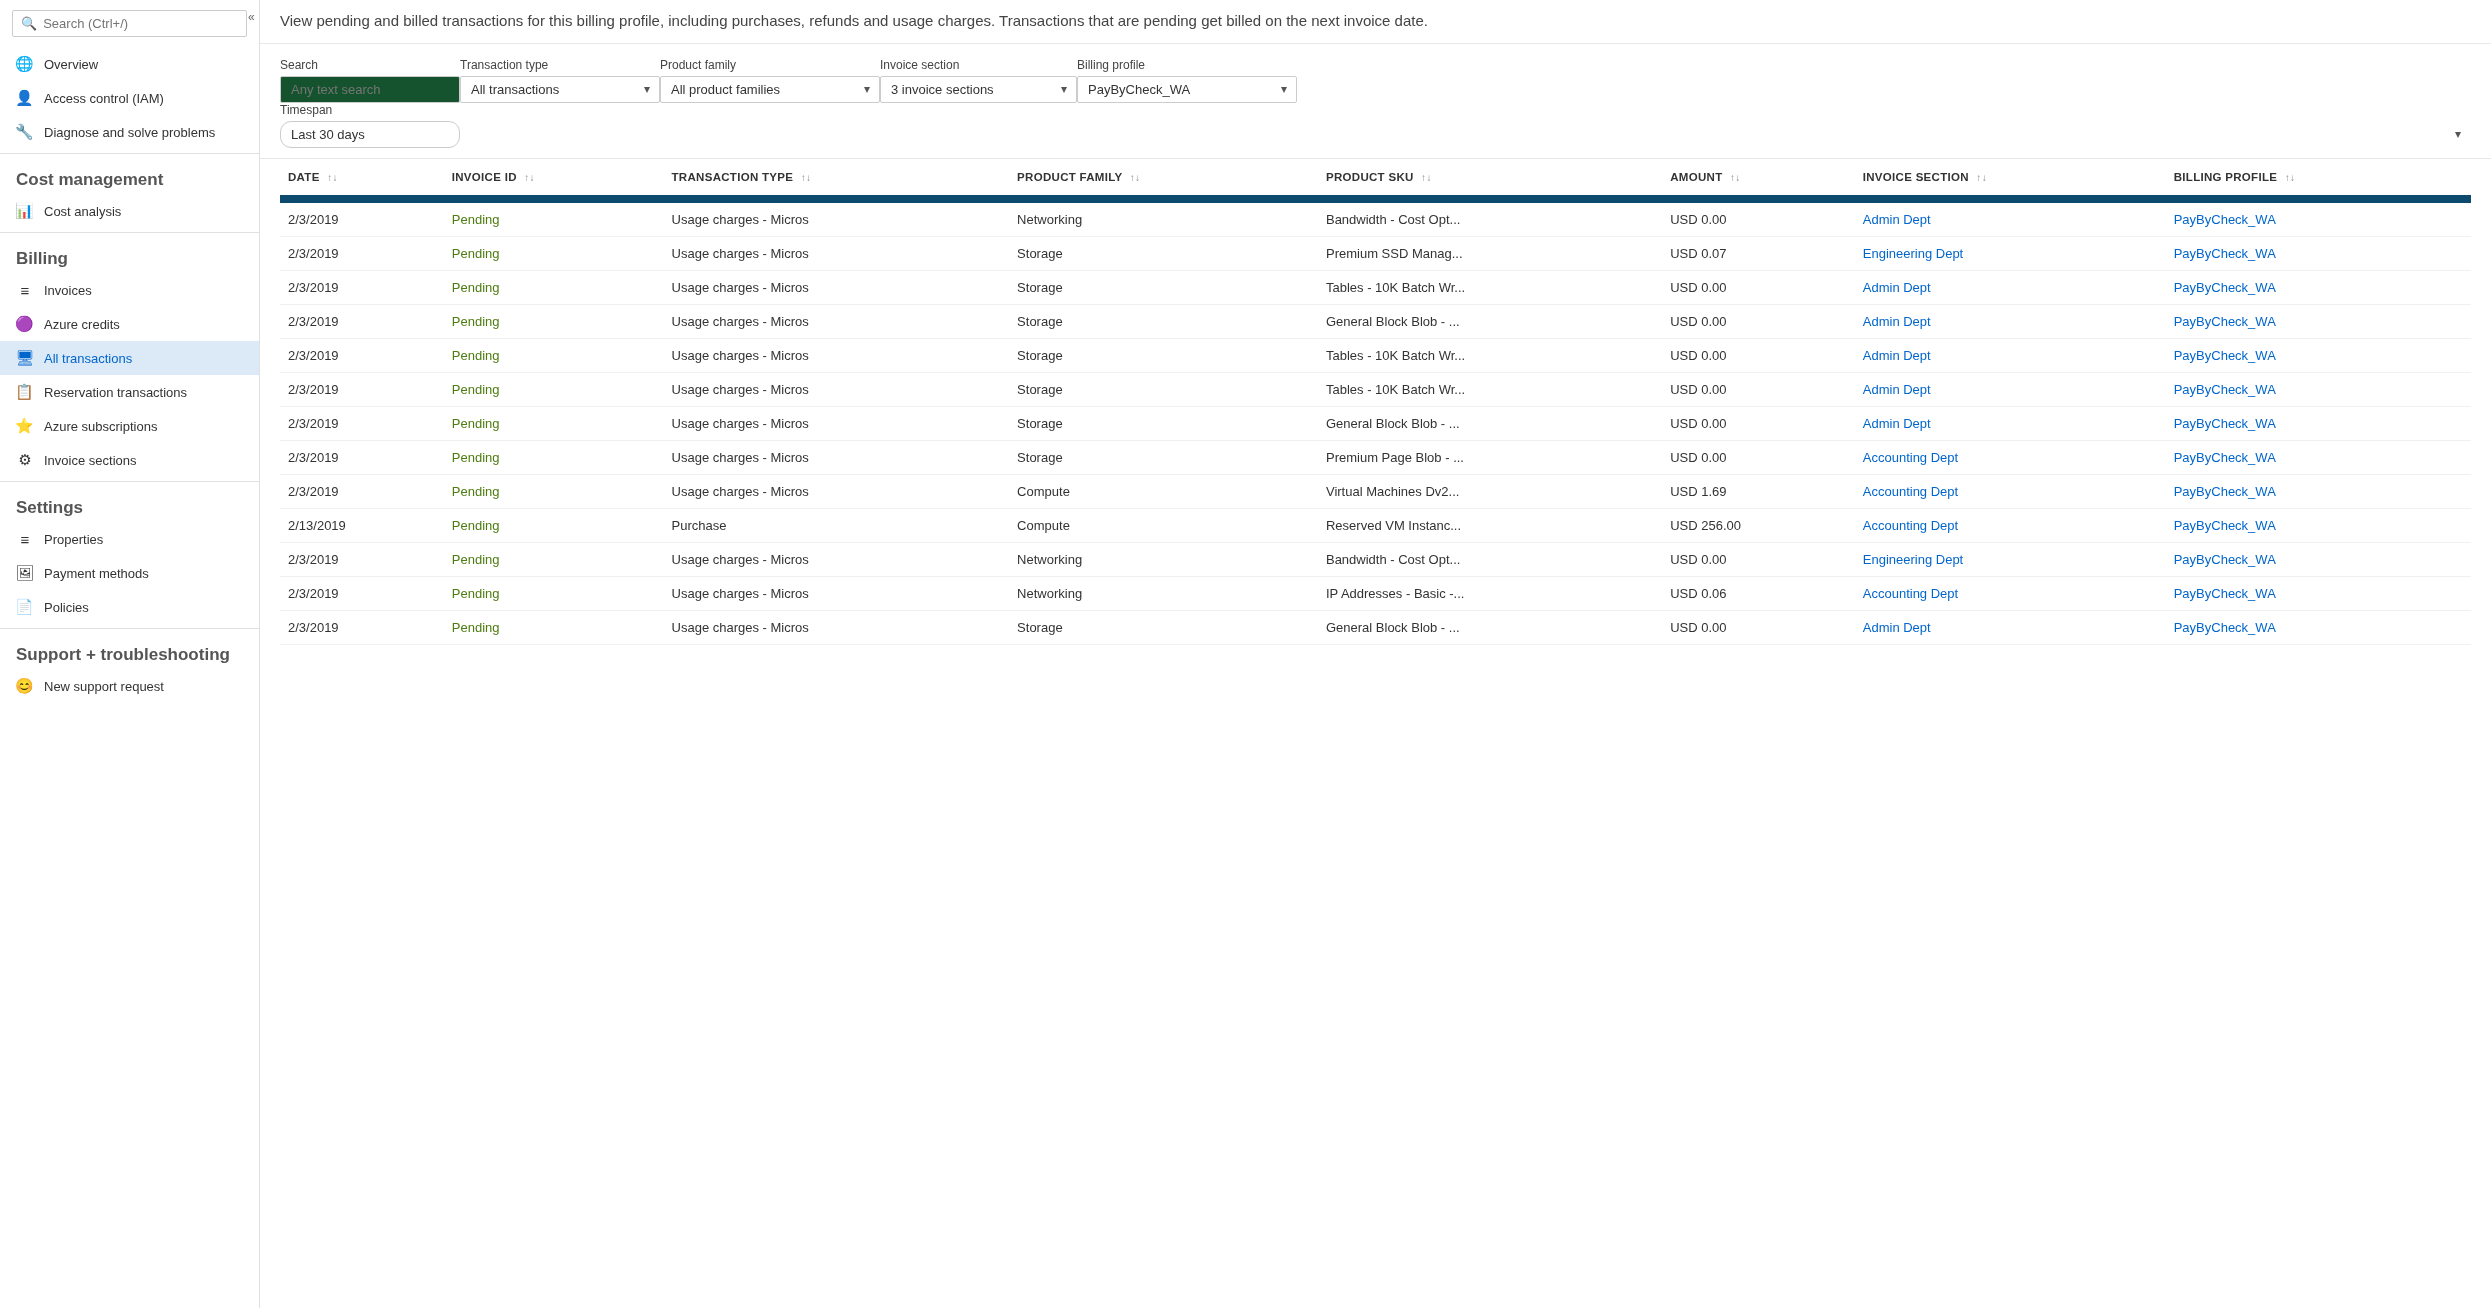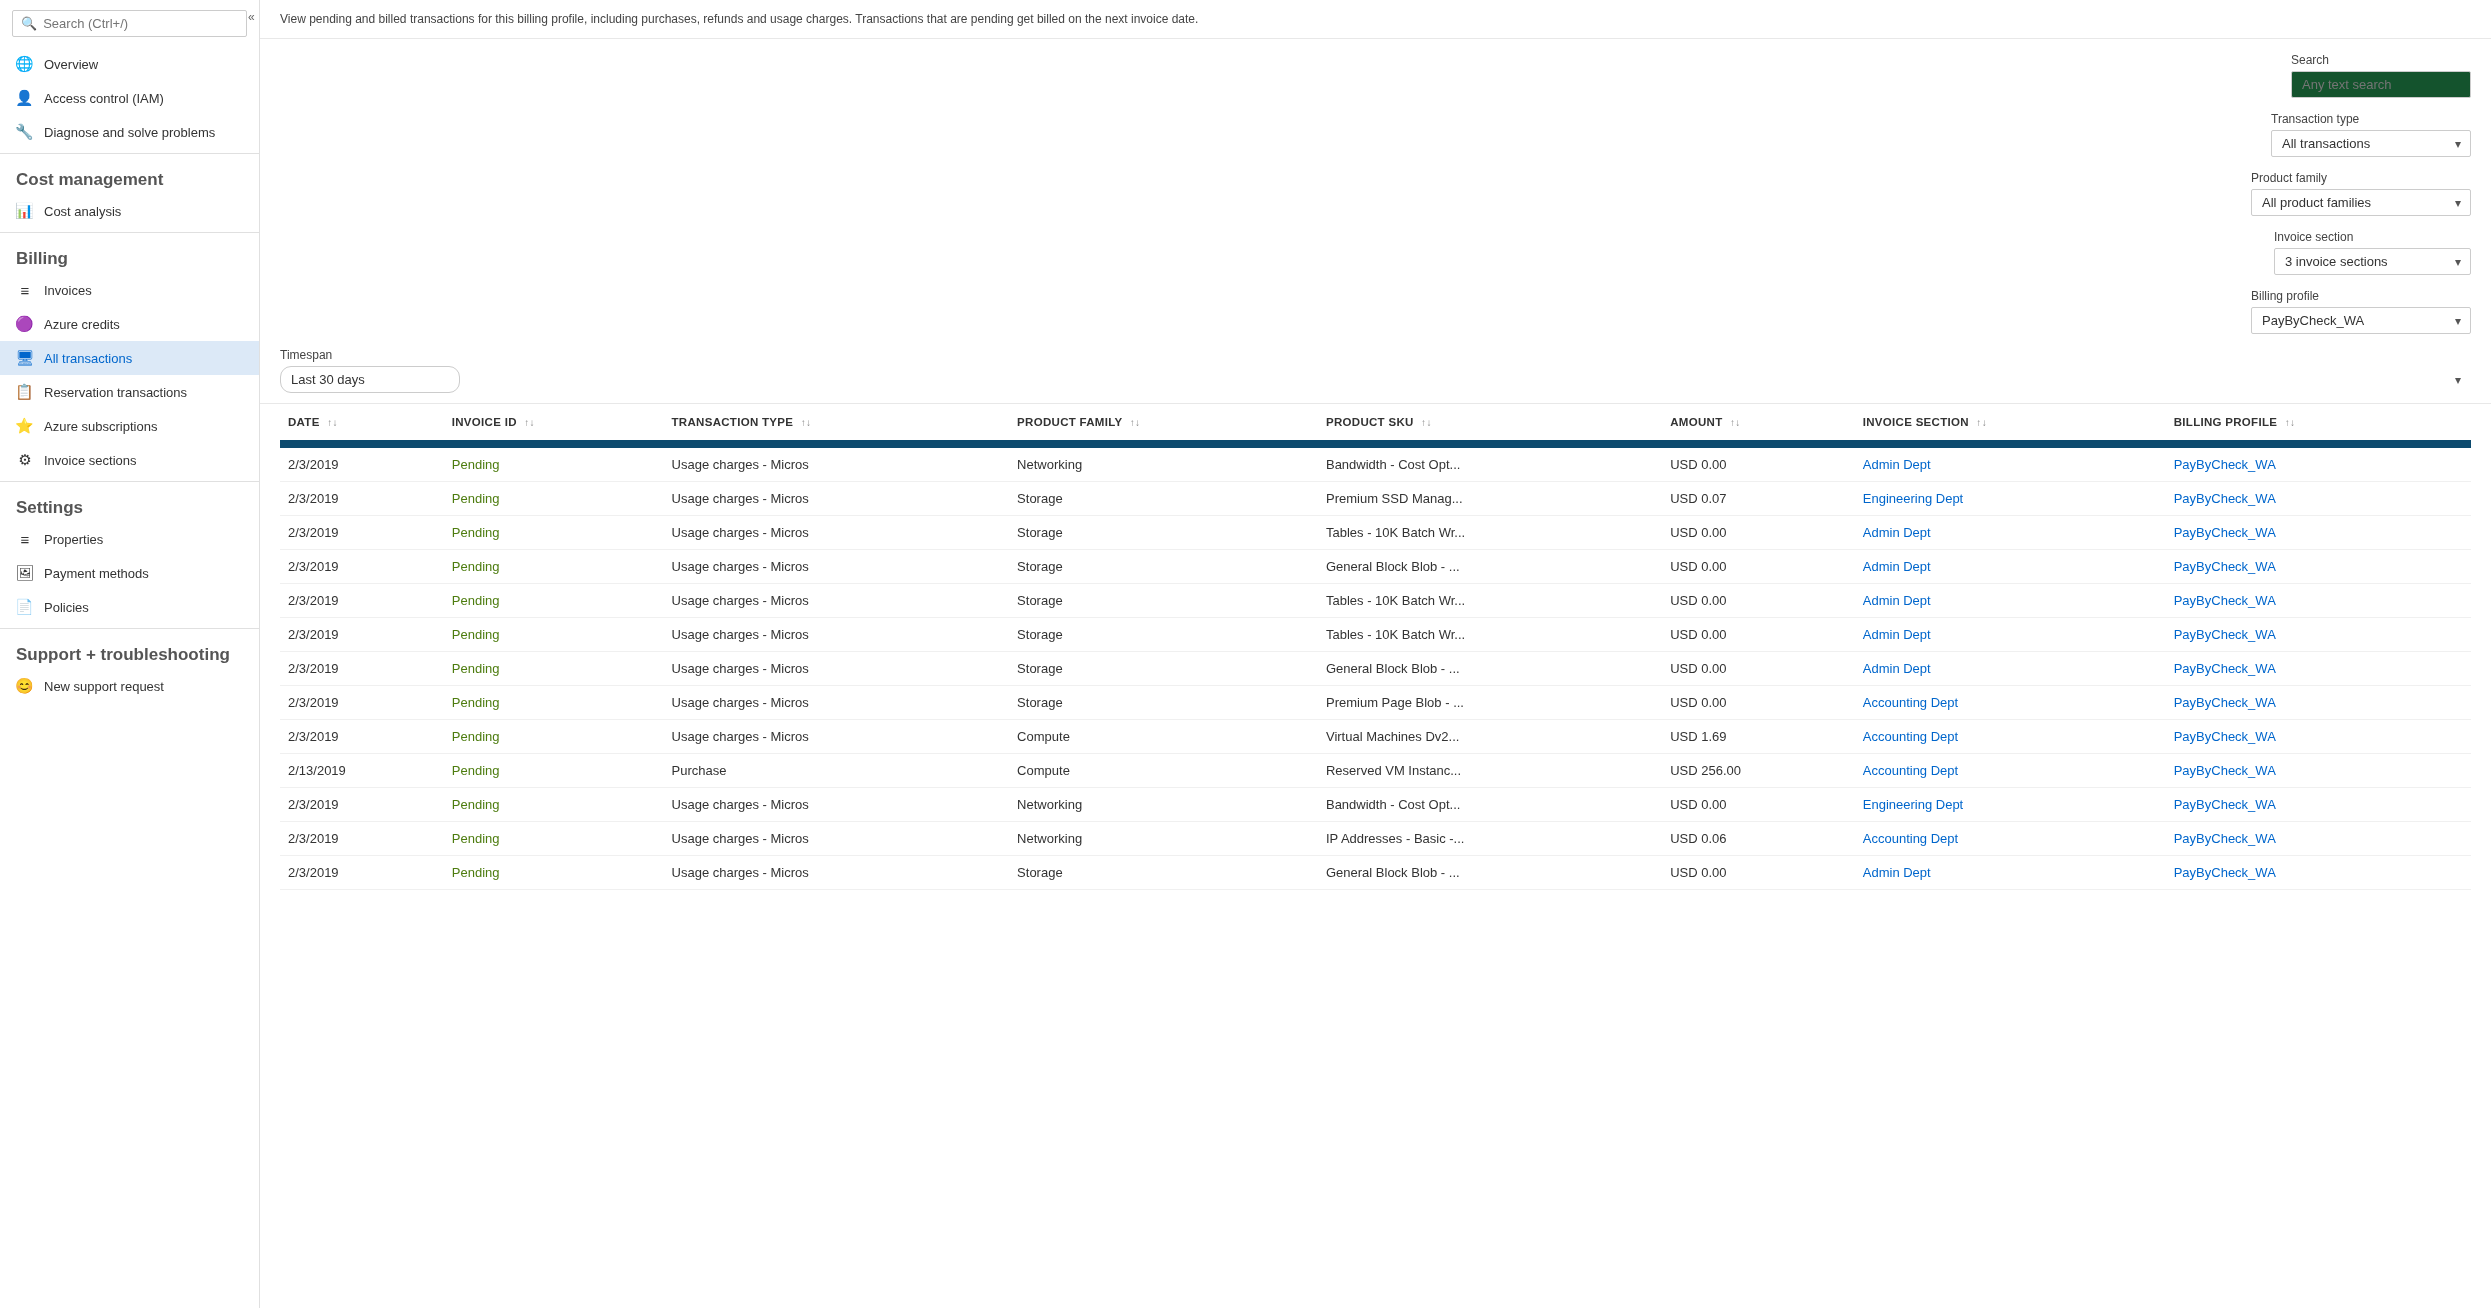--- a/index.html
+++ b/index.html
@@ -65,33 +65,31 @@
 
     
     .main {
       flex: 1;
       display: flex;
       flex-direction: column;
       overflow: hidden;
     }
     .main-description {
       padding: 10px 20px;
-      font-size: 12px;
+      font-size: 15px;
       color: #444;
       border-bottom: 1px solid #e8e8e8;
       line-height: 1.5;
     }
     .filters-area {
       padding: 14px 20px 10px 20px;
       display: flex;
       flex-wrap: wrap;
-      gap: 14px;
       align-items: flex-end;
       border-bottom: 1px solid #e8e8e8;
-      flex-direction: column;
     }
     .filter-group {
       display: flex;
       flex-direction: column;
       gap: 4px;
     }
     .filter-label {
       font-size: 12px;
       color: #444;
     }

